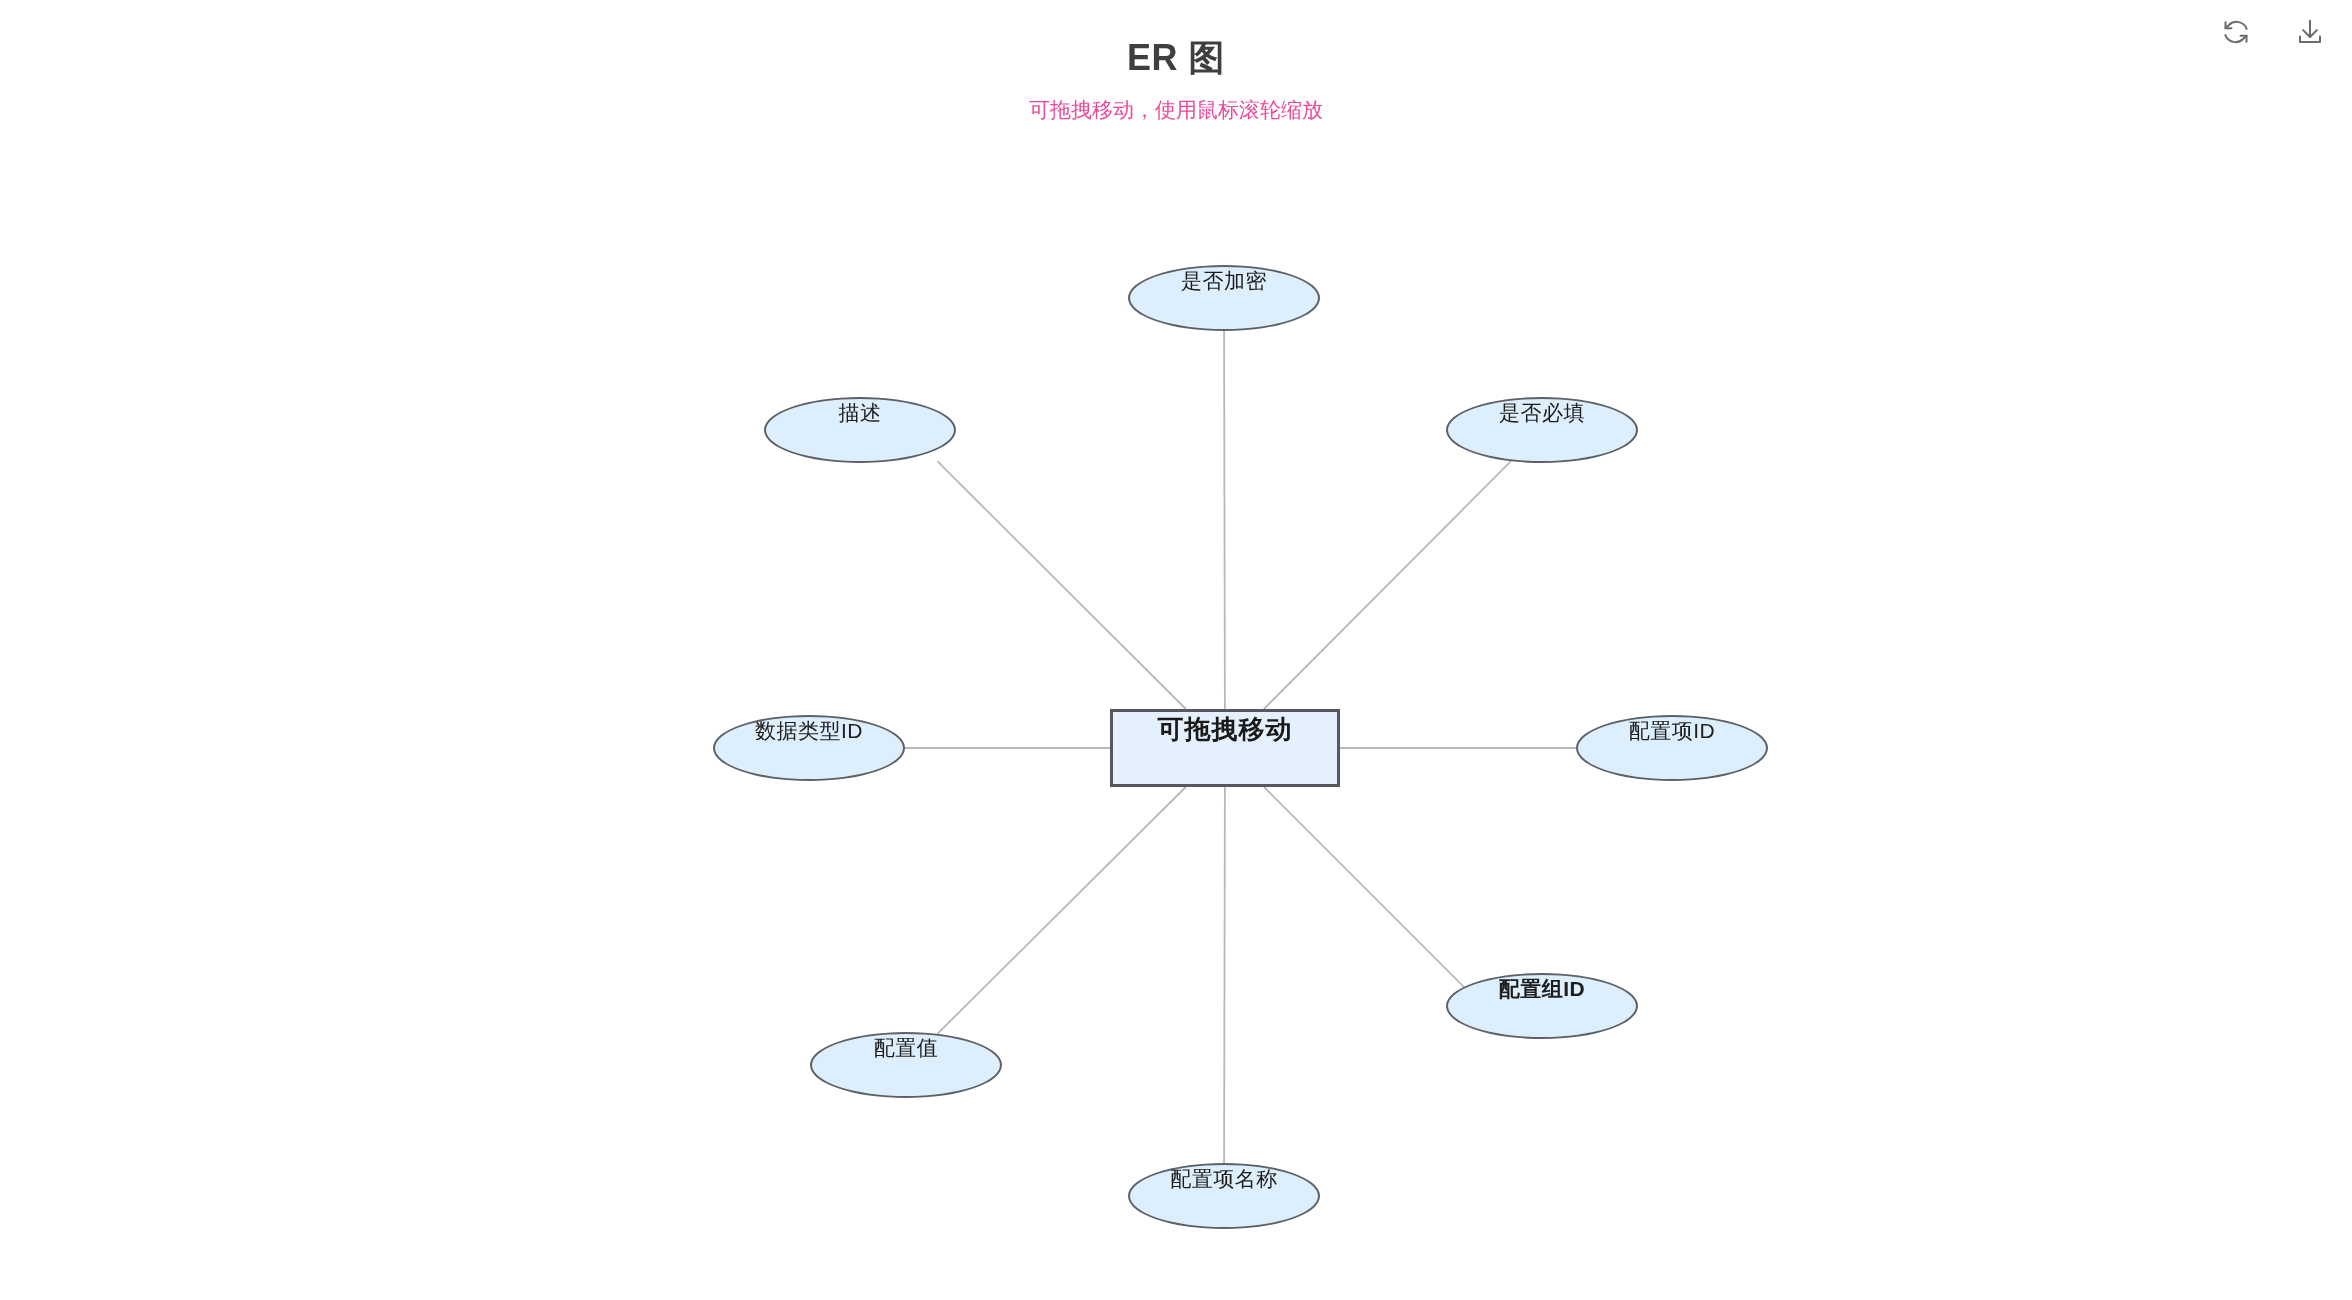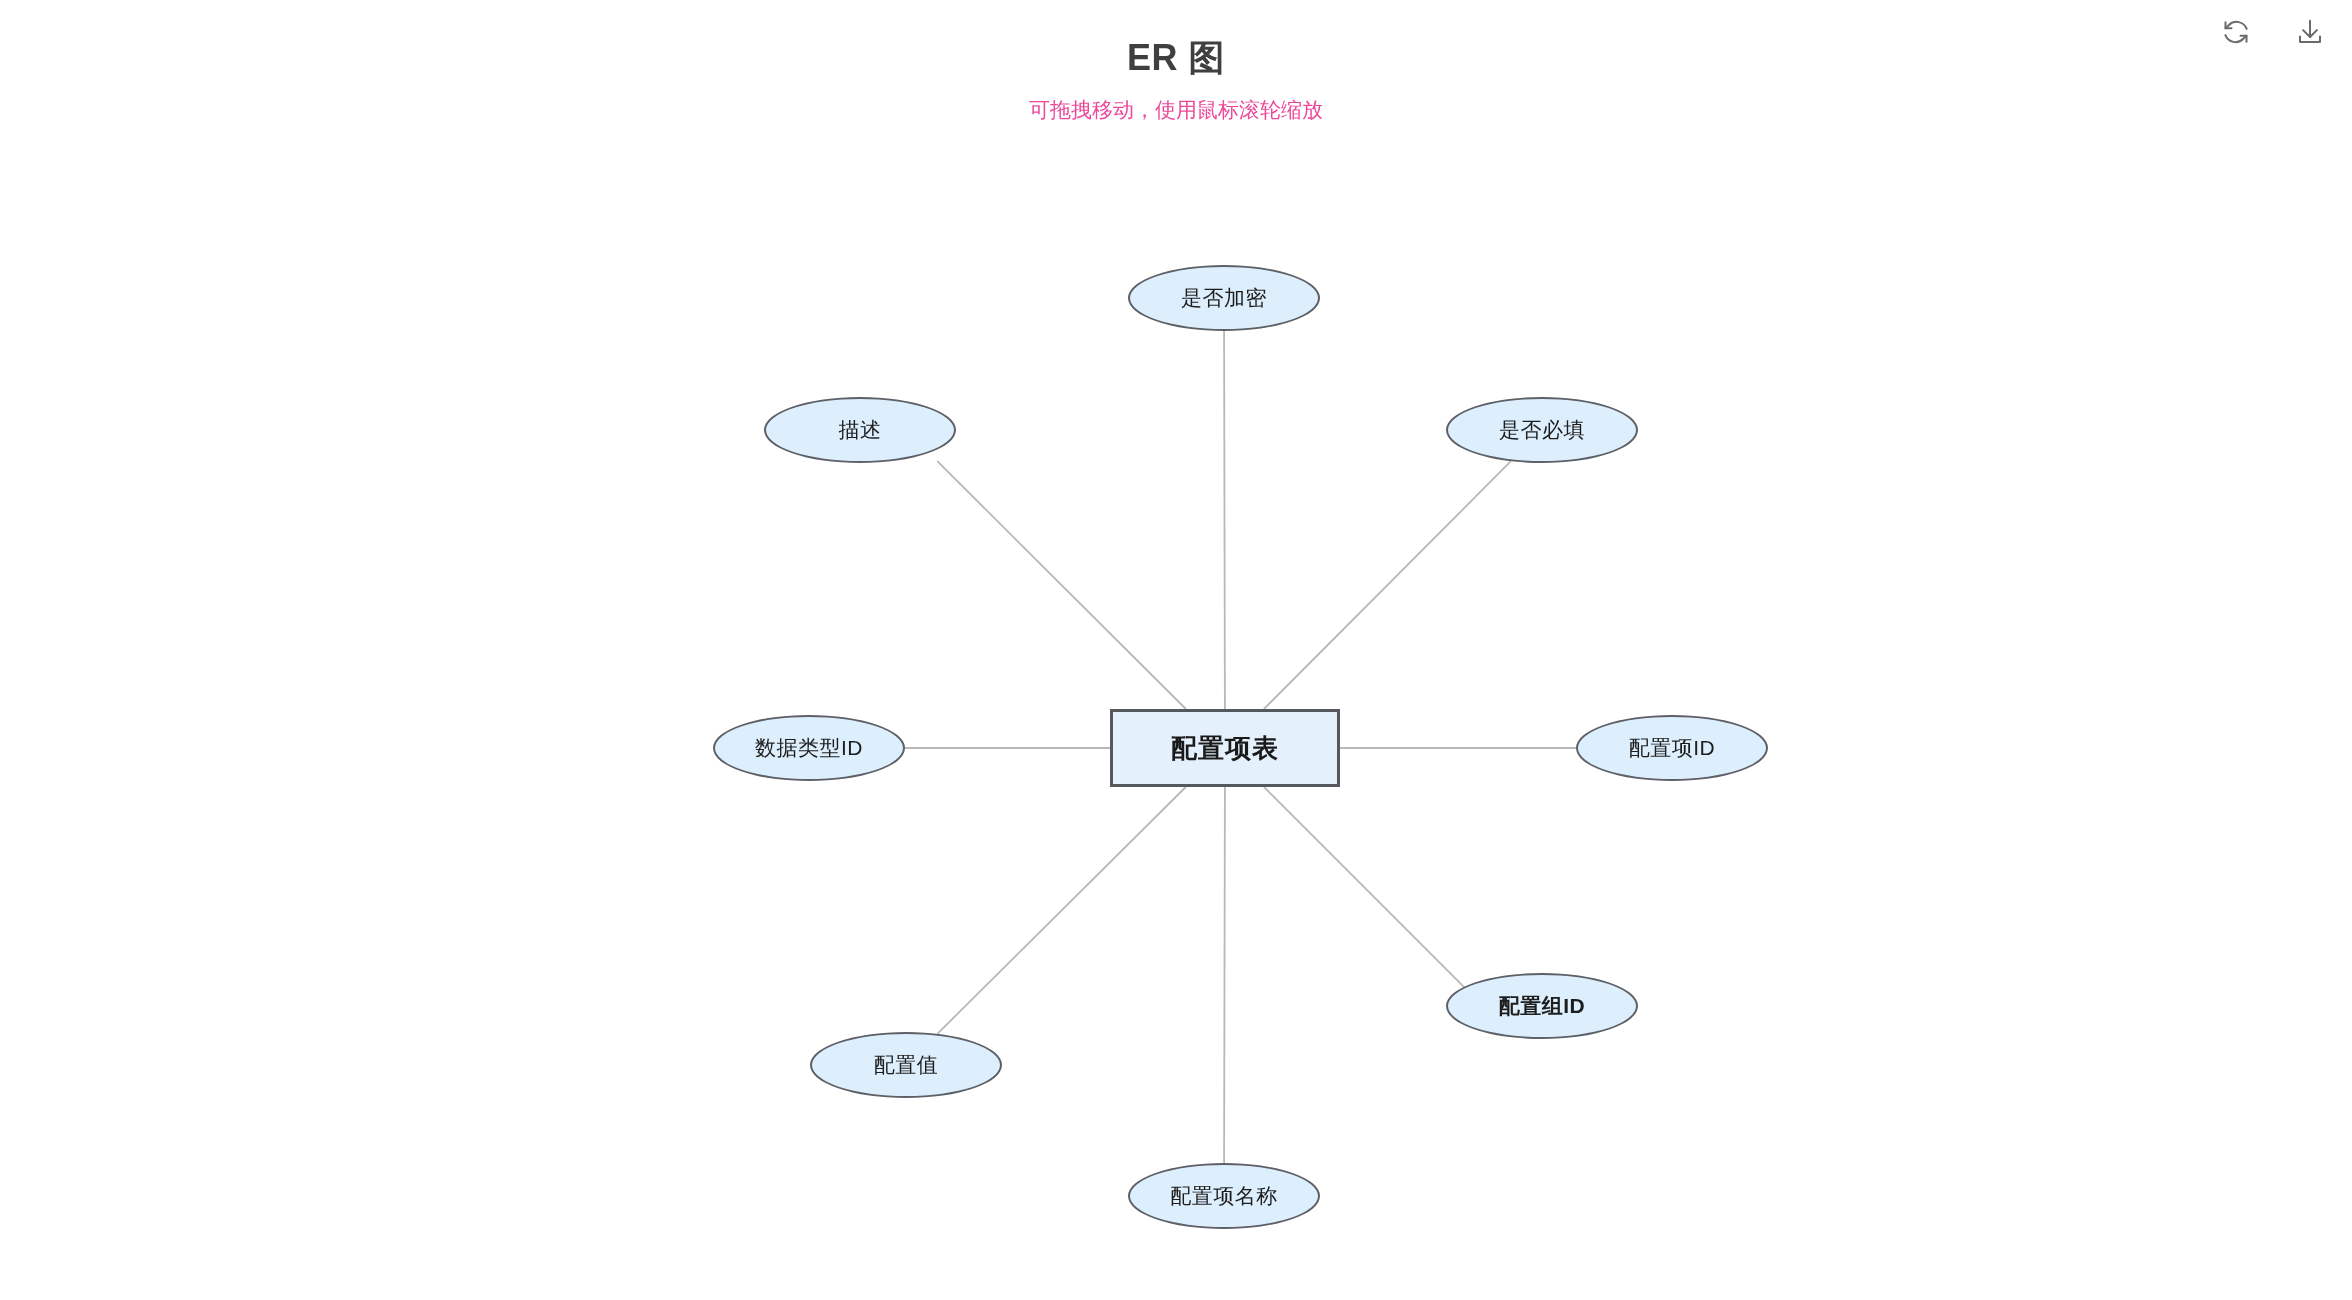--- a/index.html
+++ b/index.html
@@ -83,21 +83,21 @@
     left: 0;
     width: 2352px;
     height: 1300px;
     pointer-events: none;
   }
 
   
   .node {
     position: absolute;
     display: flex;
-    align-items: center;
+    align-items: flex-start;
     justify-content: center;
     box-sizing: border-box;
     cursor: move;
   }
   .node-entity {
     background: #e4f0fb;
     border: 3px solid #55585c;
     color: #1a1a1a;
     font-size: 26px;
     font-weight: bold;
@@ -177,16 +177,16 @@
       <div class="node node-attr" style="left: 810px; top: 1032px; width: 192px; height: 66px;">
         <span class="node-label">配置值</span>
       </div>
       <div class="node node-attr" style="left: 1446px; top: 973px; width: 192px; height: 66px; font-weight: bold;">
         <span class="node-label">配置组ID</span>
       </div>
       <div class="node node-attr" style="left: 1128px; top: 1163px; width: 192px; height: 66px;">
         <span class="node-label">配置项名称</span>
       </div>
       <div class="node node-entity" style="left: 1110px; top: 709px; width: 230px; height: 78px;">
-        <span class="node-label">配置项表</span>
+        <span class="node-label">可拖拽移动</span>
       </div>
     </div>
 </div>
 
 </body></html>

